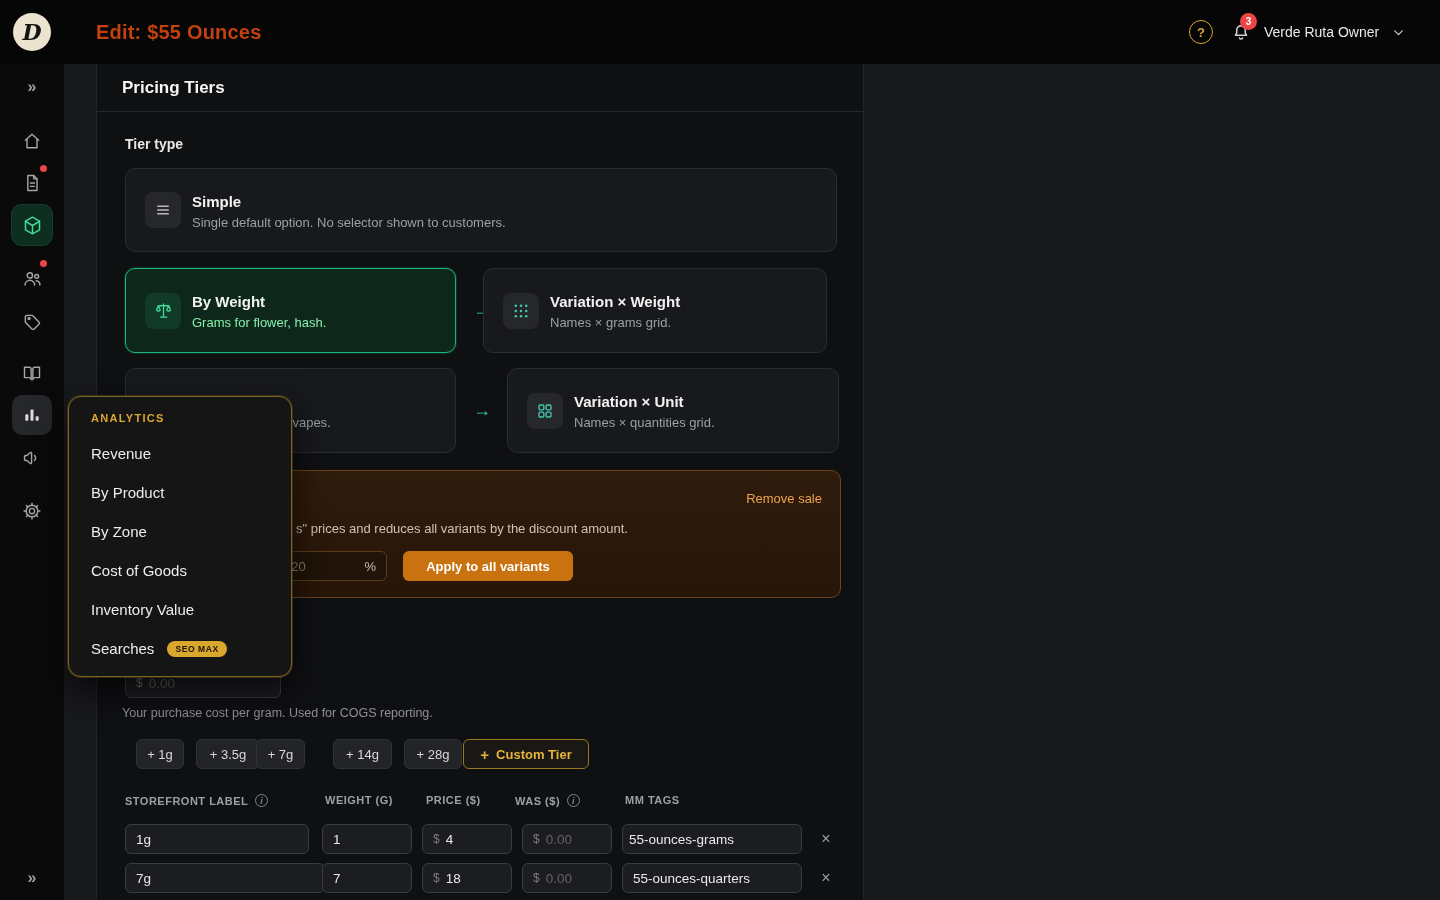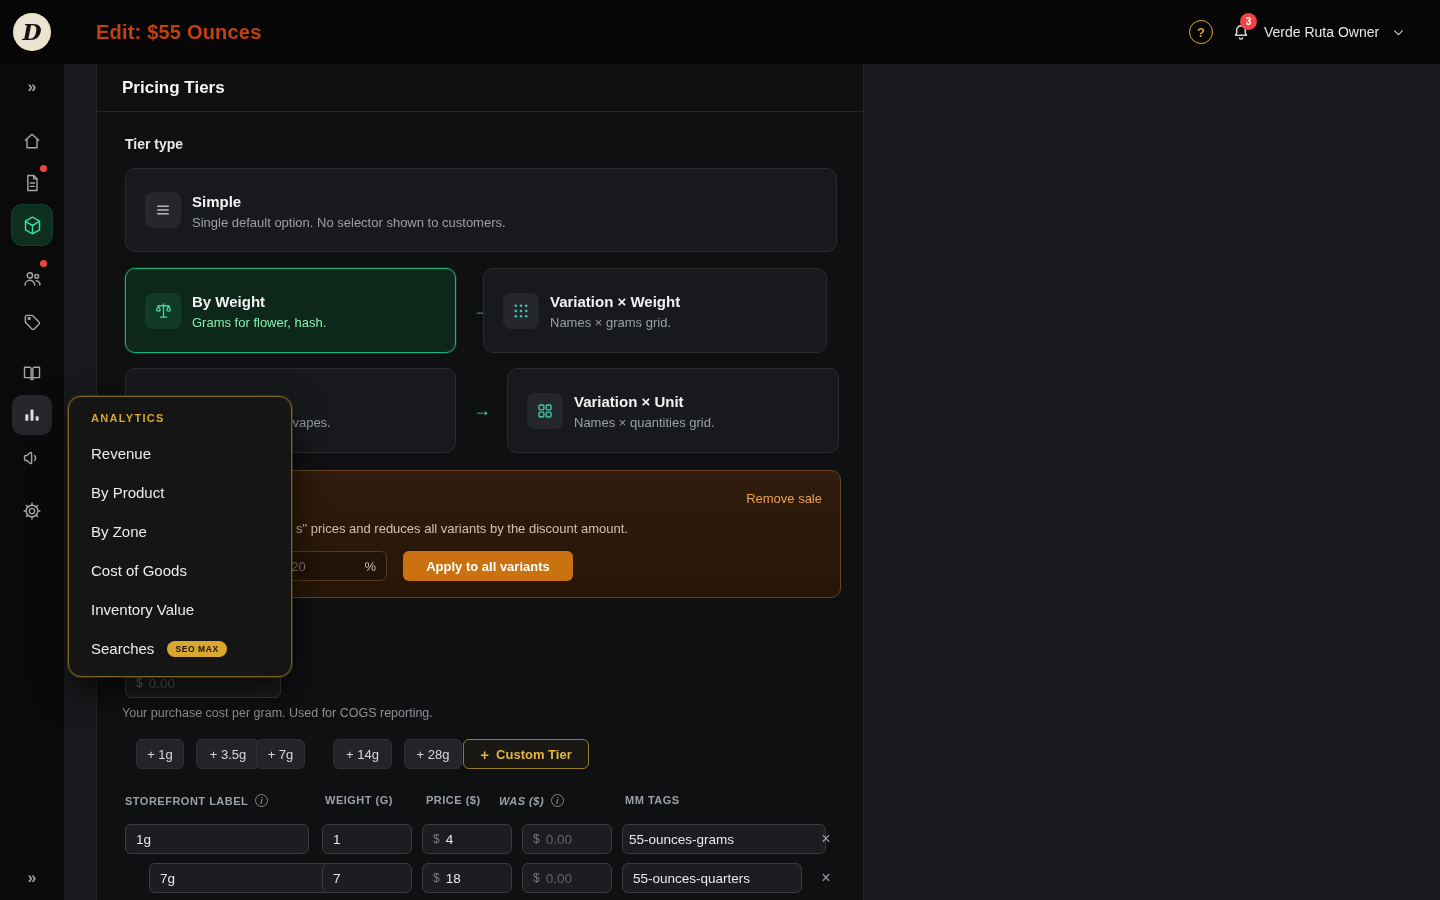--- a/index.html
+++ b/index.html
@@ -305,49 +305,49 @@
       <span class="plus-ic"></span>
       <span>Custom Tier</span>
     </div>
 
     <div class="th" style="left:28px;">
       <span>STOREFRONT LABEL</span>
       <span class="info-ic"></span>
     </div>
     <div class="th" style="left:228px;">WEIGHT (G)</div>
     <div class="th" style="left:329px;">PRICE ($)</div>
-    <div class="th" style="left:402px;font-style:italic;">
+    <div class="th" style="left:418px;">
       <span>WAS ($)</span>
       <span class="info-ic"></span>
     </div>
     <div class="th" style="left:528px;">MM TAGS</div>
 
     <div>
       <div class="input-wrap" style="left:28px; top:760px; width:184px;">
         <input type="text" value="1g" style="">
       </div>
       <div class="input-wrap" style="left:225px; top:760px; width:90px;">
         <input type="text" value="1" style="">
       </div>
       <div class="input-wrap" style="left:325px; top:760px; width:90px;">
         <span class="prefix">$</span>
         <input type="text" value="4" style="">
       </div>
       <div class="input-wrap" style="left:425px; top:760px; width:90px;">
         <span class="prefix">$</span>
         <input type="text" placeholder="0.00" style="">
       </div>
-      <div class="input-wrap" style="left:525px; top:760px; width:204px;padding-left:6px;">
+      <div class="input-wrap" style="left:525px; top:760px; width:180px;padding-left:6px;">
         <input type="text" value="55-ounces-grams" style="">
       </div>
       <span class="xbtn" style="left:721px; top:767px;"></span>
     </div>
 
     <div>
-      <div class="input-wrap" style="left:28px; top:799px; width:200px;margin-left:24px;">
+      <div class="input-wrap" style="left:28px; top:799px; width:200px;">
         <input type="text" value="7g" style="">
       </div>
       <div class="input-wrap" style="left:225px; top:799px; width:90px;">
         <input type="text" value="7" style="">
       </div>
       <div class="input-wrap" style="left:325px; top:799px; width:90px;">
         <span class="prefix">$</span>
         <input type="text" value="18" style="">
       </div>
       <div class="input-wrap" style="left:425px; top:799px; width:90px;">

